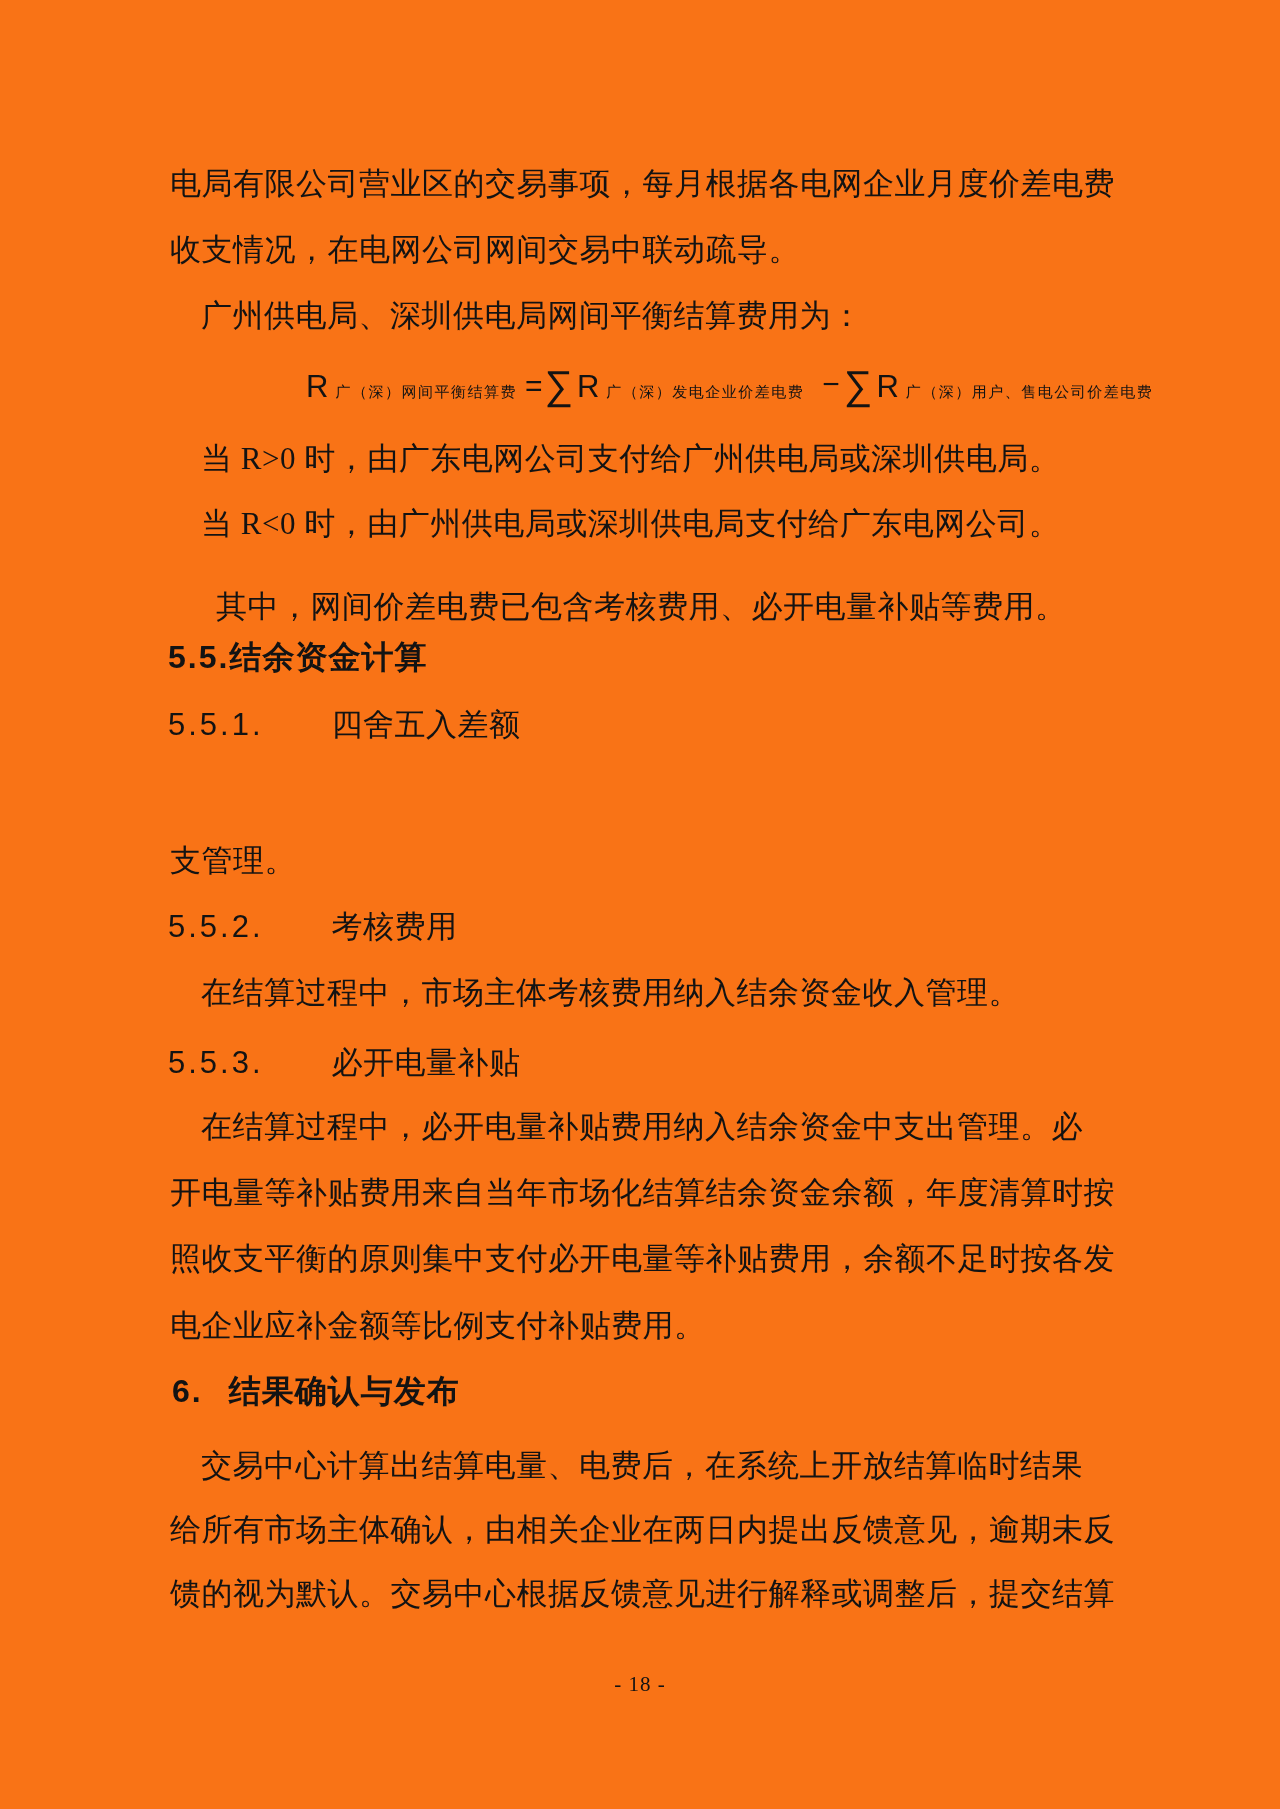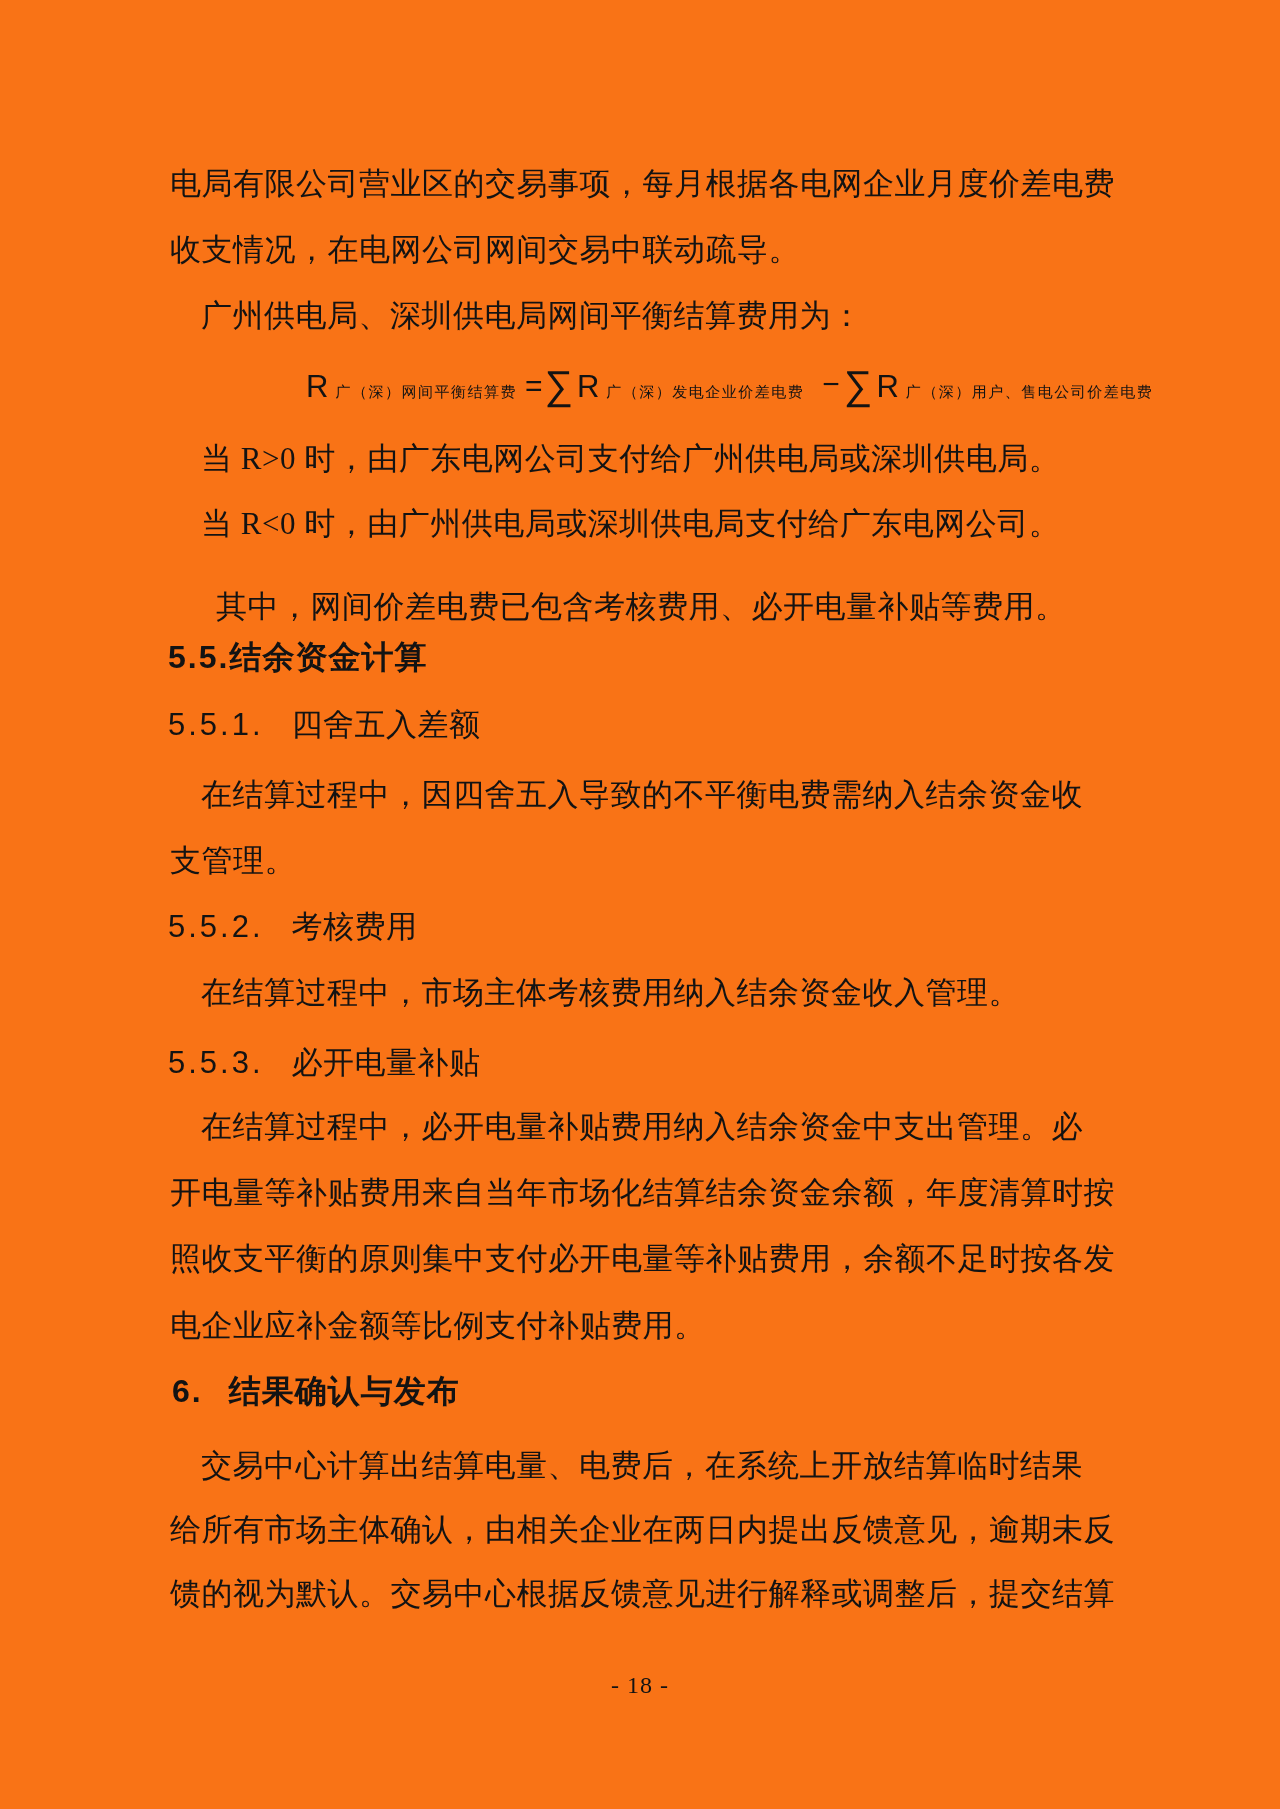--- a/index.html
+++ b/index.html
@@ -24,21 +24,21 @@
   .indent2 { left: 216px; margin-top: 17px; }
   .heading { font-weight: bold; font-size: 32px; letter-spacing: 1px; }
   .heading .num {
     font-family: "Liberation Sans", sans-serif;
     font-weight: bold;
     letter-spacing: 2px;
   }
   .subhead .num {
     font-family: "Liberation Sans", sans-serif;
     letter-spacing: 3px;
-    margin-right: 28px;
+    margin-right: 68px;
   }
   .heading .gap { margin-right: 26px; }
   
   .formula {
     position: absolute;
     left: 306px;
     top: 368px;
     display: flex;
     align-items: flex-end;
     white-space: nowrap;
@@ -66,21 +66,21 @@
     line-height: 0.85;
     padding: 0 4px 0 2px;
   }
   .f-minus { padding: 0 2px 3px 10px; }
   .footer {
     position: absolute;
     top: 1672px;
     left: 0;
     width: 100%;
     text-align: center;
-    font-size: 24px;
+    font-size: 21px;
     letter-spacing: 1px;
   }
 </style>
 </head>
 <body>
 
 <div class="page">
 
   <div class="line" style="top:165px">电局有限公司营业区的交易事项，每月根据各电网企业月度价差电费</div>
   <div class="line" style="top:231px">收支情况，在电网公司网间交易中联动疏导。</div>
@@ -105,21 +105,20 @@
   <div class="line indent2" style="top:571px">其中，网间价差电费已包含考核费用、必开电量补贴等费用。</div>
 
   <div class="line heading" style="top:638px;left:168px">
     <span class="num">5.5.</span><span>结余资金计算</span>
   </div>
 
   <div class="line subhead" style="top:706px;left:168px">
     <span class="num">5.5.1.</span><span>四舍五入差额</span>
   </div>
 
-  <div class="line indent" style="top:776px">在结算过程中，因四舍五入导致的不平衡电费需纳入结余资金收</div>
   <div class="line" style="top:842px">支管理。</div>
 
   <div class="line subhead" style="top:908px;left:168px">
     <span class="num">5.5.2.</span><span>考核费用</span>
   </div>
 
   <div class="line indent" style="top:974px">在结算过程中，市场主体考核费用纳入结余资金收入管理。</div>
 
   <div class="line subhead" style="top:1044px;left:168px">
     <span class="num">5.5.3.</span><span>必开电量补贴</span>

